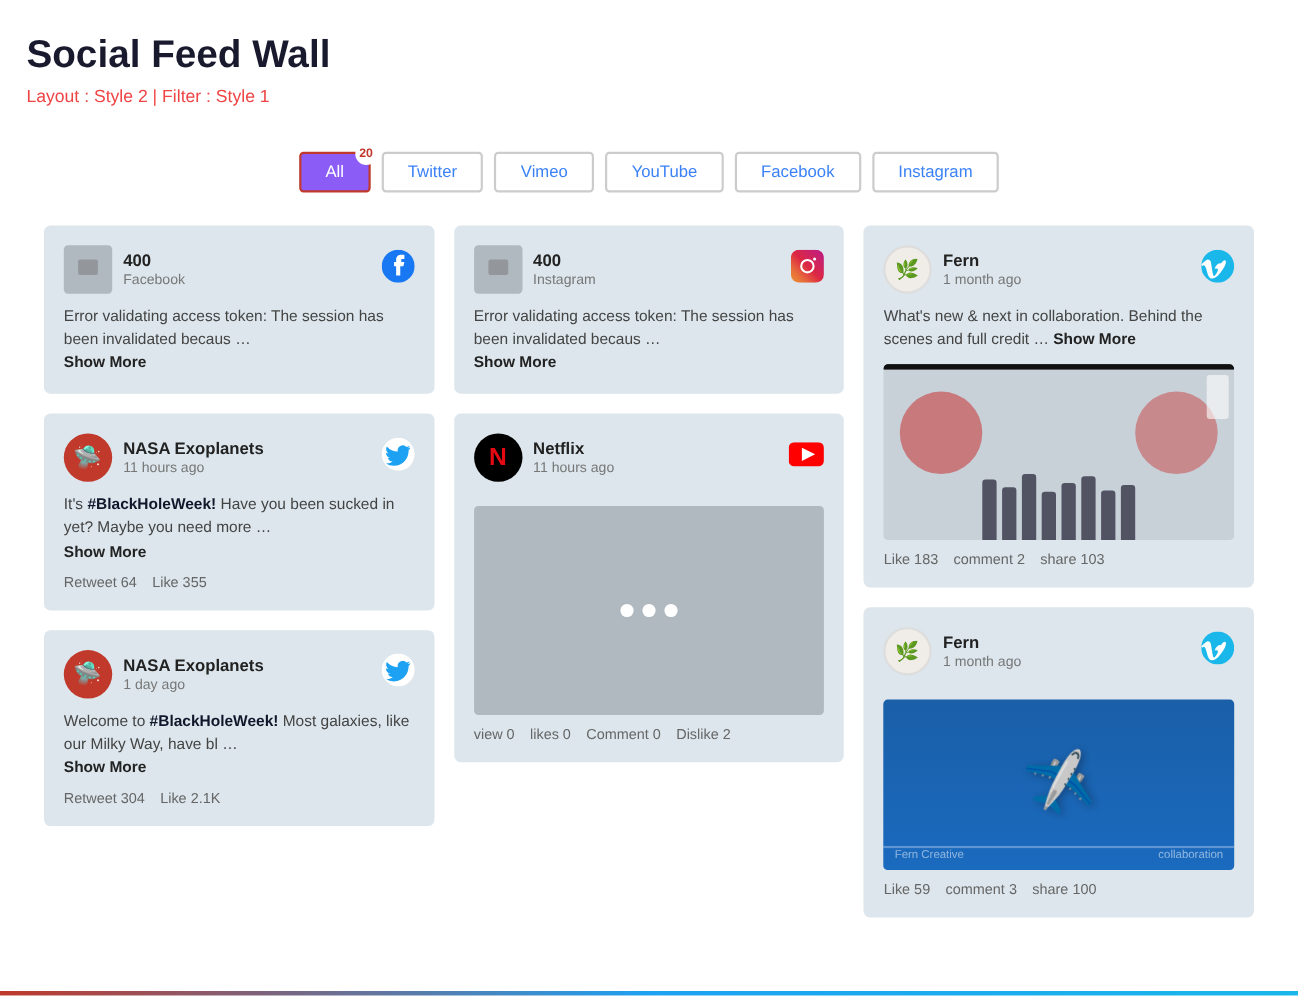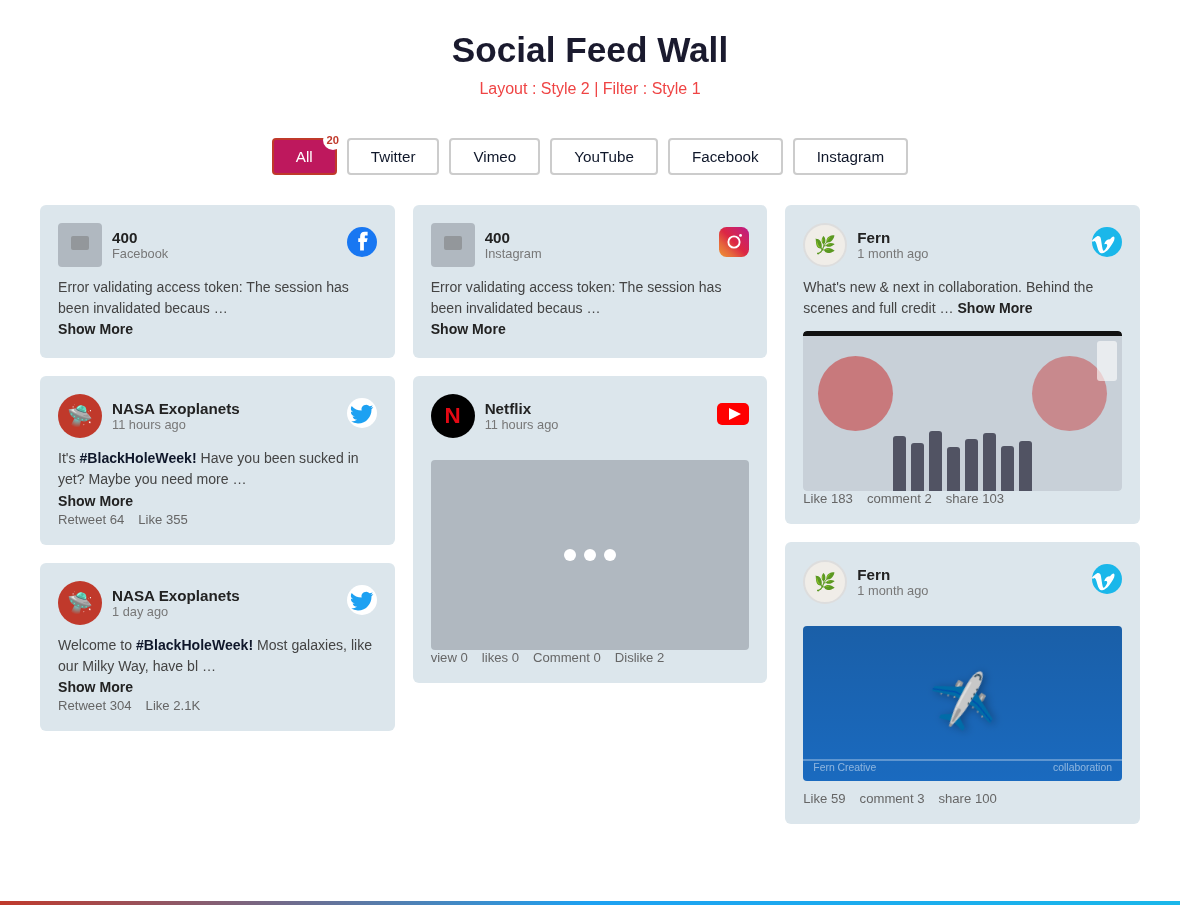--- a/index.html
+++ b/index.html
@@ -2,22 +2,21 @@
 <html><head>
   <meta charset="utf-8">
   <style>
     * { box-sizing: border-box; margin: 0; padding: 0; }
     body {
       font-family: 'Segoe UI', Arial, sans-serif;
       background: #fff;
       color: #333;
     }
     .page-header {
-      text-align: center;
-      padding: 30px 36px 20px;
+      padding: 30px 24px 20px;
     }
     .page-title {
       font-size: 2.2rem;
       font-weight: 800;
       color: #1a1a2e;
       margin-bottom: 10px;
     }
     .page-subtitle {
       color: #ef4444;
       font-size: 1rem;
@@ -27,29 +26,29 @@
       justify-content: center;
       gap: 10px;
       margin: 20px auto 30px;
       flex-wrap: wrap;
     }
     .filter-btn {
       padding: 8px 22px;
       border: 2px solid #ccc;
       border-radius: 4px;
       background: #fff;
-      color: #0f172a;
+      color: #3b82f6;
       font-size: 0.95rem;
       cursor: pointer;
       position: relative;
       font-weight: 500;
       transition: border-color 0.2s;
     }
     .filter-btn.active {
-      background: #be185d;
+      background: #8b5cf6;
       color: #fff;
       border-color: #c0392b;
     }
     .filter-badge {
       position: absolute;
       top: -10px;
       right: -8px;
       background: #c0392b;
       color: #fff;
       border-radius: 50%;
@@ -104,20 +103,21 @@
     .avatar-placeholder svg { opacity: 0.5; }
     .user-info { display: flex; flex-direction: column; }
     .user-name { font-weight: 700; font-size: 0.95rem; color: #222; }
     .user-time { font-size: 0.8rem; color: #777; }
     .card-icon { font-size: 1.6rem; }
     .card-body { font-size: 0.88rem; color: #444; line-height: 1.5; }
     .card-body .hashtag { color: #0f172a; font-weight: 600; }
     .card-body .link { color: #2980b9; }
     .show-more { font-weight: 700; color: #222; cursor: pointer; }
     .card-footer {
+      margin-top: 10px;
       font-size: 0.82rem;
       color: #666;
       display: flex;
       gap: 14px;
     }
     .card-image {
       margin-top: 12px;
       border-radius: 4px;
       overflow: hidden;
       width: 100%;

